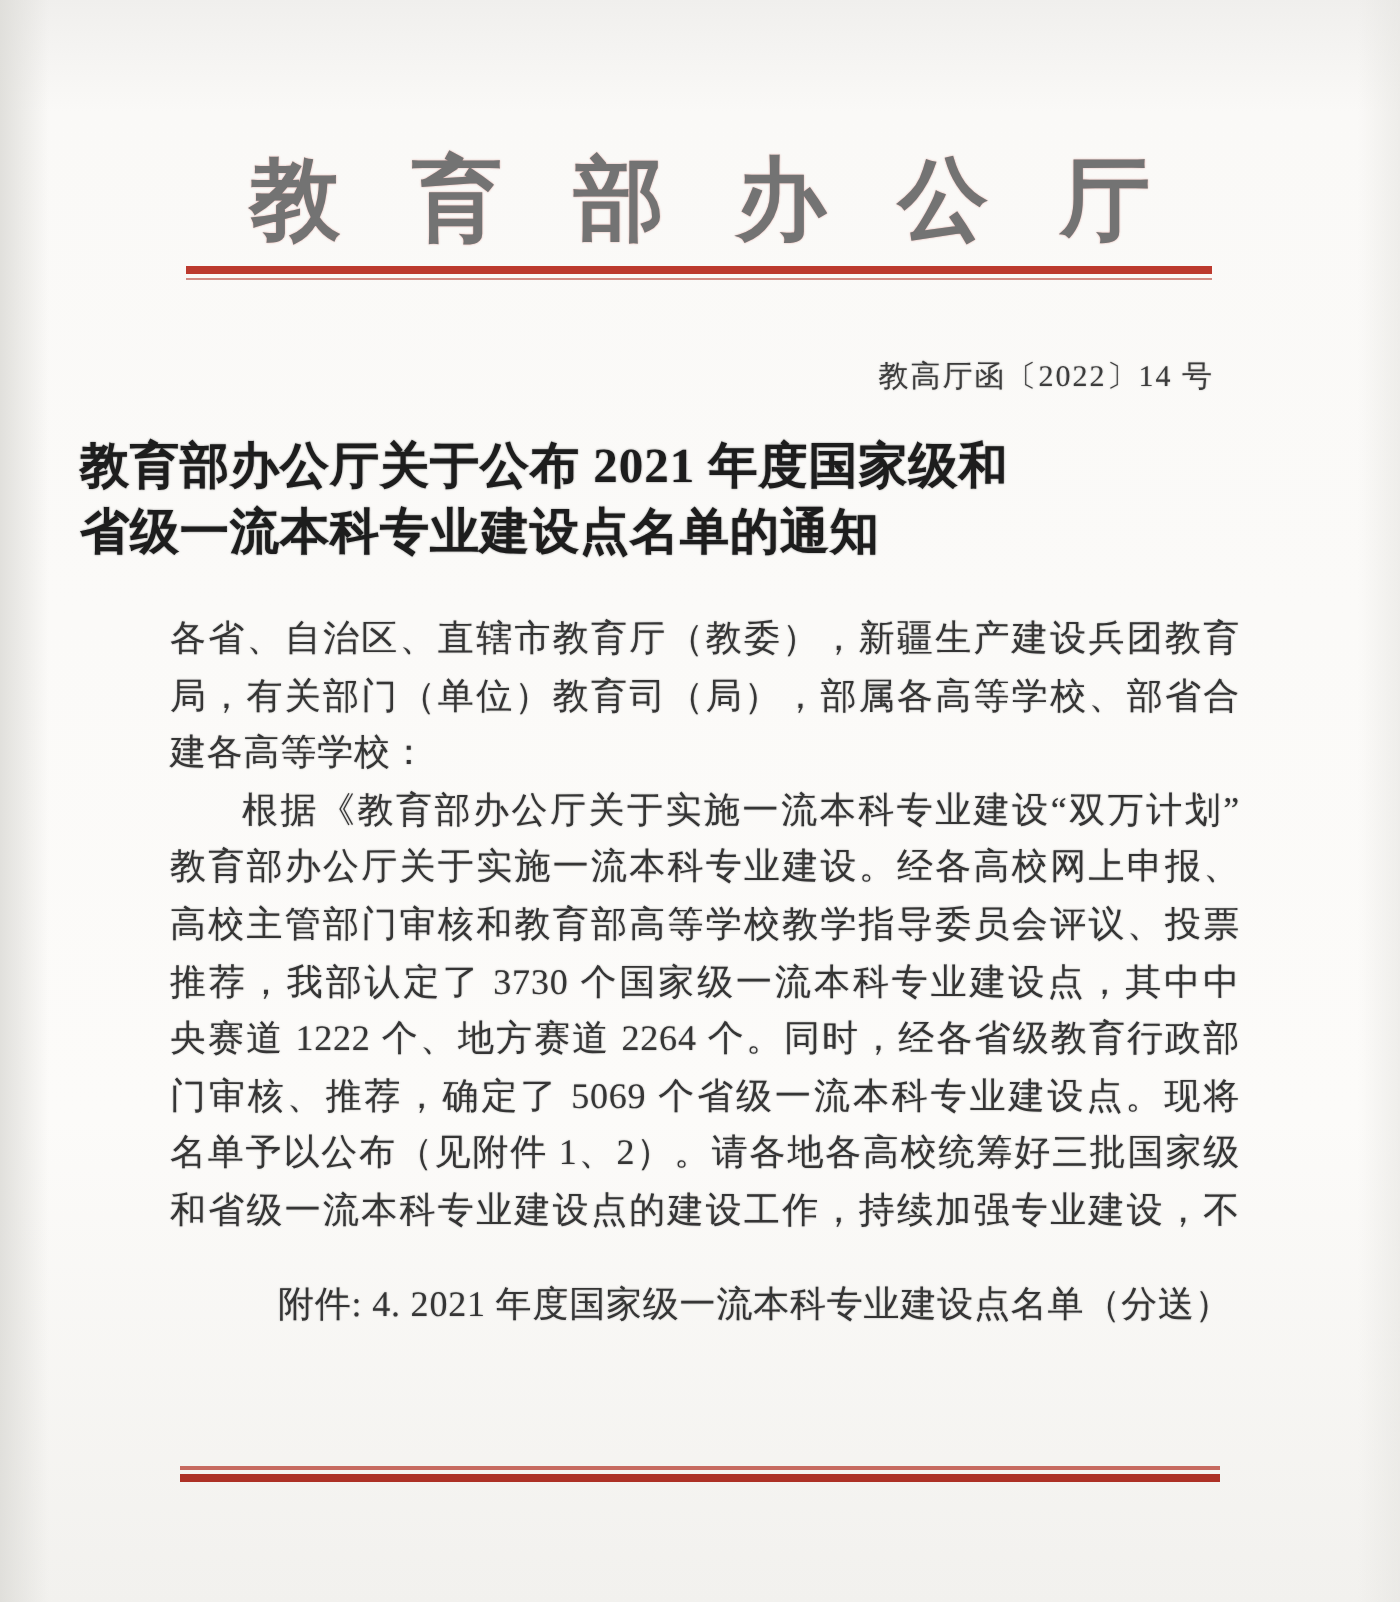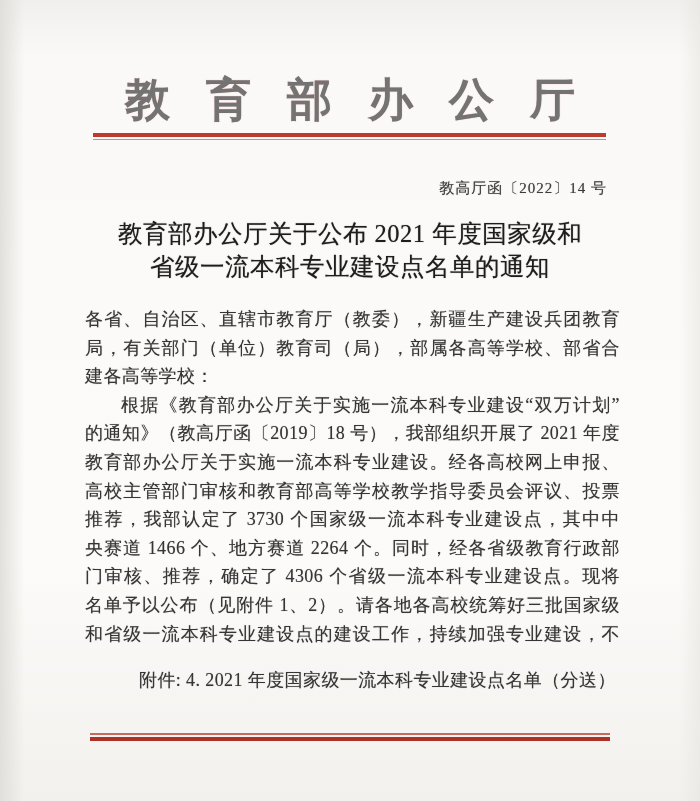--- a/index.html
+++ b/index.html
@@ -58,23 +58,23 @@
     letter-spacing: 1px;
     white-space: nowrap;
     text-shadow: 0 0 0.8px rgba(60,60,60,0.5);
   }
 
   .notice-title {
     position: absolute;
     top: 218px;
     left: 40px;
     width: 620px;
-    text-align: center;
+    text-align: left;
     font-size: 24.5px;
-    font-weight: 400;
+    font-weight: 700;
     color: #1d1d1d;
     line-height: 32.5px;
     letter-spacing: 0.5px;
     text-shadow: 0 0 1px rgba(20,20,20,0.55);
   }
 
   .bodytext {
     position: absolute;
     top: 305px;
     left: 85px;
@@ -132,26 +132,25 @@
     <div>省级一流本科专业建设点名单的通知</div>
   </div>
 
   <div class="bodytext">
 
     <div class="line">各省、自治区、直辖市教育厅（教委），新疆生产建设兵团教育</div>
     <div class="line">局，有关部门（单位）教育司（局），部属各高等学校、部省合</div>
     <div class="line-end">建各高等学校：</div>
 
     <div class="line indent-2">根据《教育部办公厅关于实施一流本科专业建设“双万计划”</div>
-    <div class="line">的通知》（教高厅函〔2019〕18 号），我部组织开展了 2021 年度</div>
     <div class="line">教育部办公厅关于实施一流本科专业建设。经各高校网上申报、</div>
     <div class="line">高校主管部门审核和教育部高等学校教学指导委员会评议、投票</div>
     <div class="line">推荐，我部认定了 3730 个国家级一流本科专业建设点，其中中</div>
-    <div class="line">央赛道 1466 个、地方赛道 2264 个。同时，经各省级教育行政部</div>
-    <div class="line">门审核、推荐，确定了 4306 个省级一流本科专业建设点。现将</div>
+    <div class="line">央赛道 1222 个、地方赛道 2264 个。同时，经各省级教育行政部</div>
+    <div class="line">门审核、推荐，确定了 5069 个省级一流本科专业建设点。现将</div>
     <div class="line">名单予以公布（见附件 1、2）。请各地各高校统筹好三批国家级</div>
     <div class="line">和省级一流本科专业建设点的建设工作，持续加强专业建设，不</div>
 
     <div class="line-end attachment">附件: 4. 2021 年度国家级一流本科专业建设点名单（分送）</div>
   </div>
 
   <div class="foot-rule">
     <div class="thin"></div>
     <div class="gap"></div>
     <div class="thick"></div>

